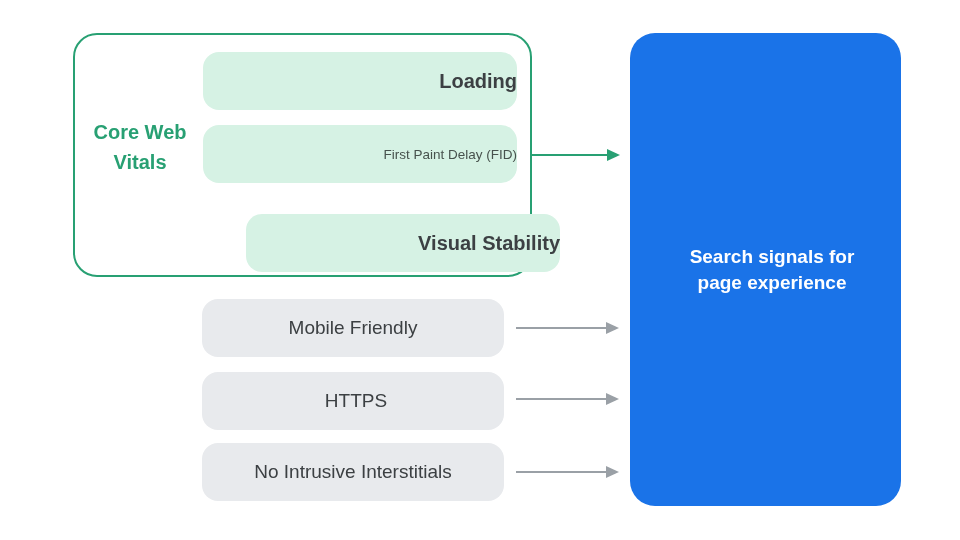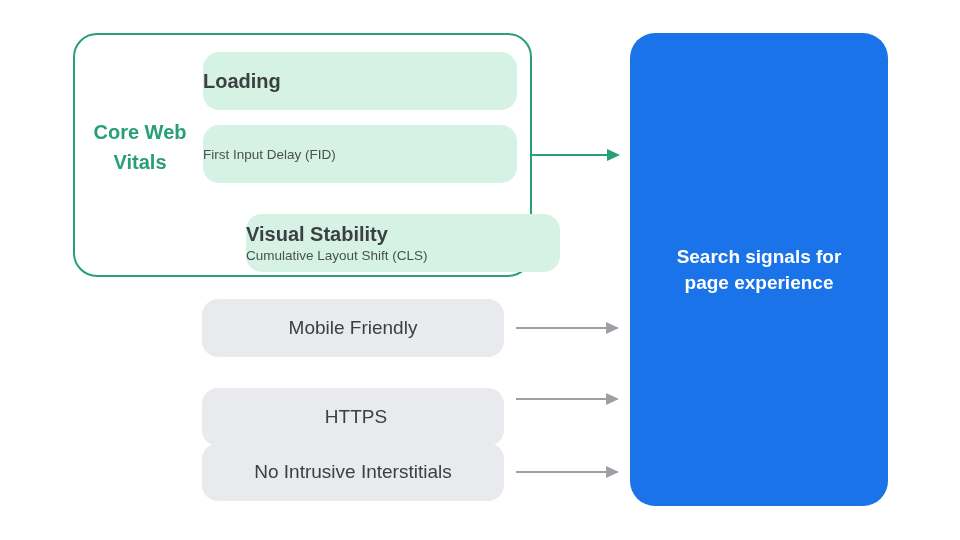--- a/index.html
+++ b/index.html
@@ -37,21 +37,21 @@
     text-align: center;
   }
   .vital-card {
     position: absolute;
     left: 203px;
     width: 314px; height: 58px;
     background: var(--mint-fill, #d6f2e4);
     border-radius: 16px;
     display: flex;
     flex-direction: column;
-    align-items: flex-start;
+    align-items: flex-end;
     justify-content: center;
     gap: 1px;
     box-sizing: border-box;
   }
   .vital-card.v0 { top: 52px; }
   .vital-card.v1 { top: 125px; }
   .vital-card.v2 { top: 214px; margin-left: 43px; }
   .vital-title {
     font-size: 20px;
     line-height: 24px;
@@ -71,21 +71,21 @@
     left: 202px;
     width: 302px; height: 58px;
     background: var(--card-gray, #e8eaed);
     border-radius: 16px;
     display: flex;
     align-items: center;
     justify-content: center;
     box-sizing: border-box;
   }
   .signal-card.s0 { top: 299px; }
-  .signal-card.s1 { top: 388px; padding-left: 6px; }
+  .signal-card.s1 { top: 372px; padding-left: 6px; }
   .signal-card.s2 { top: 443px; }
   .signal-label {
     font-size: 19px;
     font-weight: 500;
     color: var(--ink, #3c4043);
   }
 
   
   .arrow {
     position: absolute;
@@ -117,20 +117,21 @@
   
   .result-box {
     position: absolute;
     left: 630px; top: 33px;
     width: 258px; height: 473px;
     background: var(--accent-blue, #1a73e8);
     border-radius: 25px;
     display: flex;
     align-items: center;
     justify-content: center;
+    padding-left: 13px;
   }
   .result-label {
     width: 165px;
     text-align: center;
     font-size: 19px;
     line-height: 26px;
     font-weight: 700;
     color: var(--on-blue, #ffffff);
   }
 </style>
@@ -139,25 +140,24 @@
 
 <div class="canvas">
 
   <div class="frame"></div>
   <div class="cwv-label">Core Web Vitals</div>
 
   <div class="vital-card v0">
     <div class="vital-title">Loading</div>
   </div>
   <div class="vital-card v1">
-    <div class="vital-subtitle">First Input Delay (FID)</div>
+    <div class="vital-subtitle">First Paint Delay (FID)</div>
   </div>
   <div class="vital-card v2">
     <div class="vital-title">Visual Stability</div>
-    <div class="vital-subtitle">Cumulative Layout Shift (CLS)</div>
   </div>
 
   <div class="arrow green">
     <span class="shaft"></span>
     <span class="head"></span>
   </div>
 
   <div class="signal-card s0">
     <div class="signal-label">Mobile Friendly</div>
   </div>

